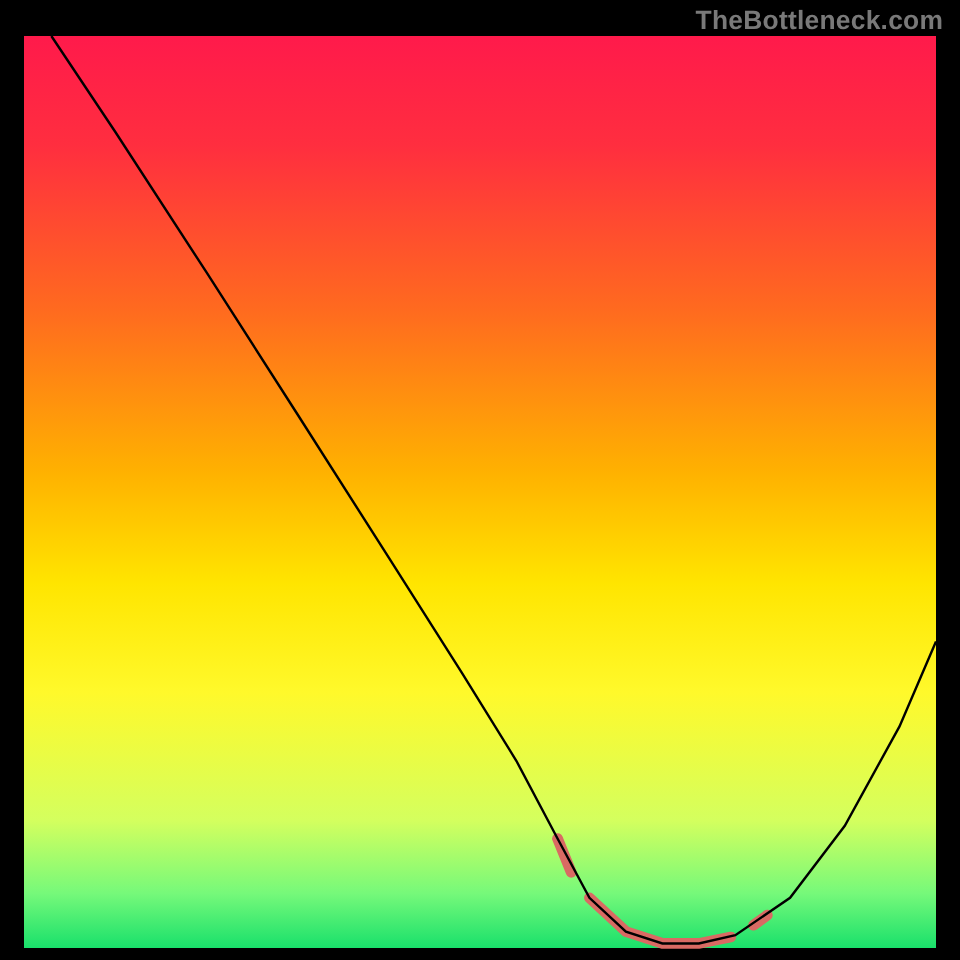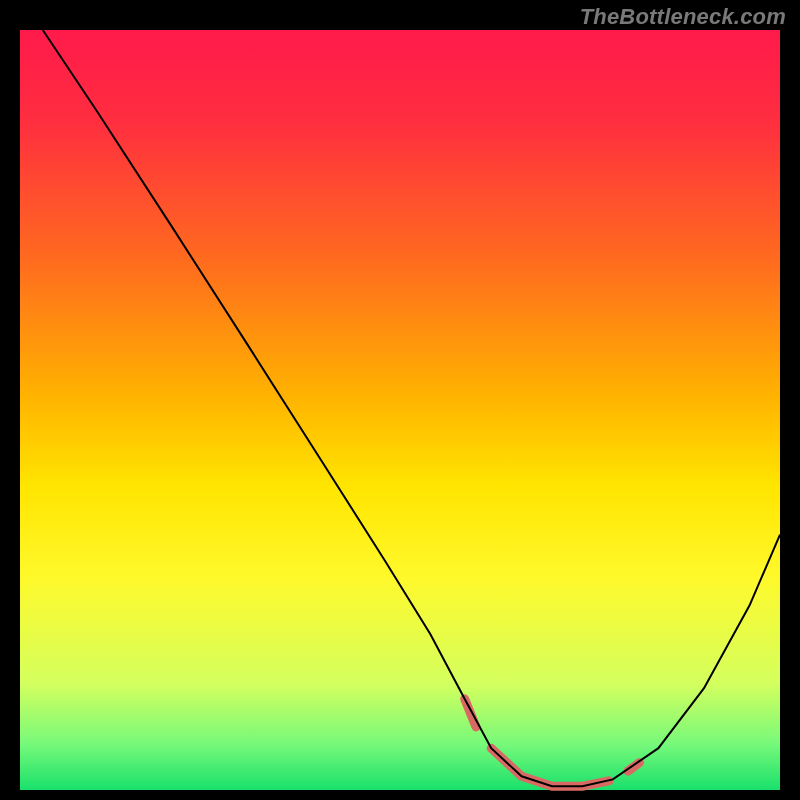--- a/index.html
+++ b/index.html
@@ -19,21 +19,20 @@
   .watermark {
     position: absolute;
     top: 4px;
     right: 14px;
     font-family: Arial, Helvetica, sans-serif;
     font-size: 22px;
     font-weight: 600;
     color: #797979;
     letter-spacing: 0.2px;
     user-select: none;
-    font-style: italic;
   }
   svg.plot {
     position: absolute;
     left: 0;
     top: 0;
     width: 800px;
     height: 800px;
   }
 </style>
 </head>

